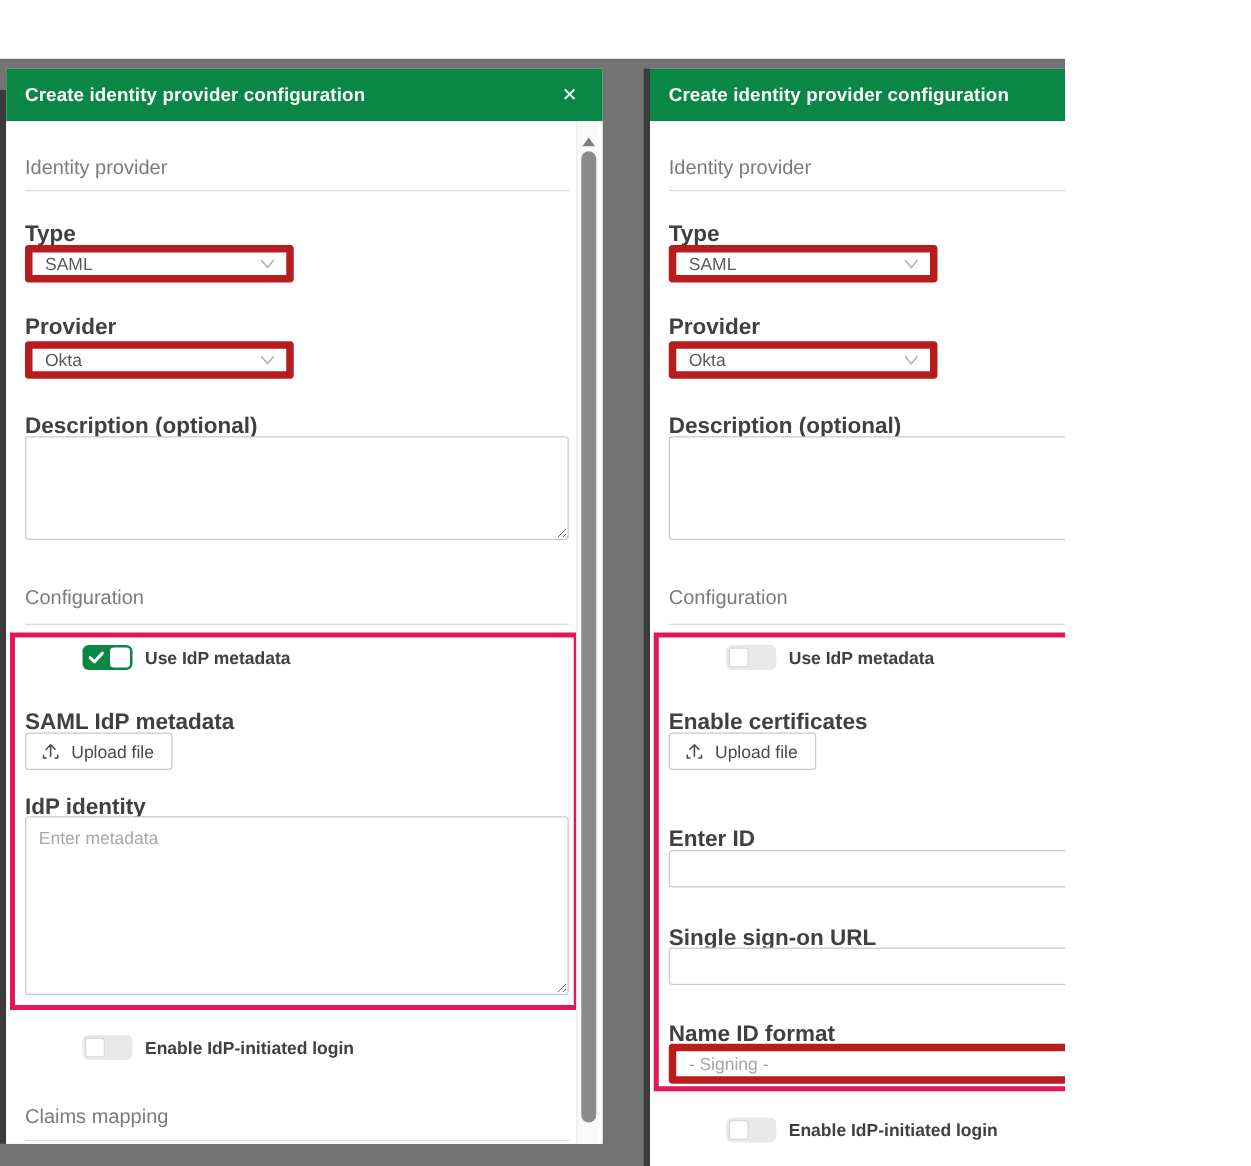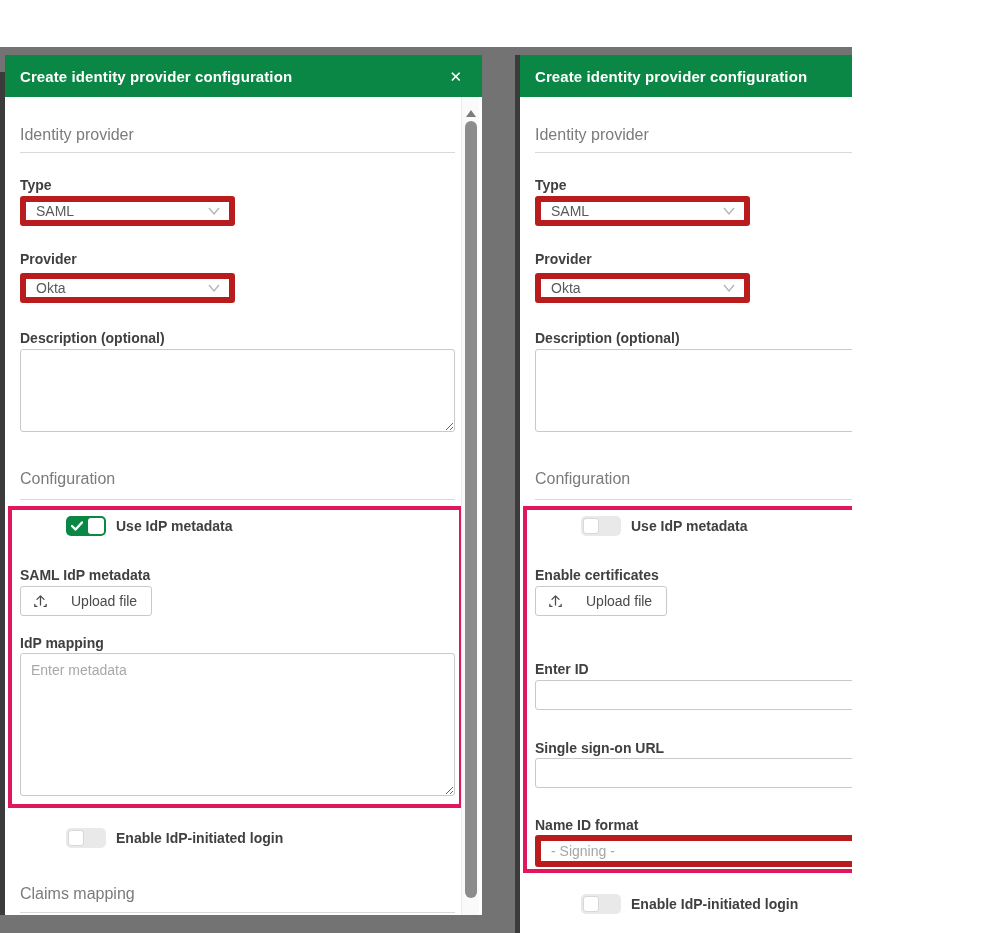--- a/index.html
+++ b/index.html
@@ -14,21 +14,21 @@
     display:flex; align-items:center; justify-content:space-between;
     padding:0 20px 0 15px; }
   .dlg-title { color:#ffffff; font-size:15px; font-weight:700; letter-spacing:.1px; }
   .close-x { color:#ffffff; font-size:15px; line-height:1; cursor:pointer; font-weight:400; }
 
   .body { position:absolute; left:0; top:42px; right:0; bottom:0; background:#fff; }
 
   .sec-heading { position:absolute; left:15px; font-size:16px; color:#7b7b7b; }
   .sec-line { position:absolute; left:15px; height:1px; background:#d9d9d9; }
 
-  .f-label { position:absolute; left:15px; font-size:14px; font-weight:700; color:#404040; }
+  .f-label { position:absolute; left:15px; font-size:18px; font-weight:700; color:#404040; }
 
   .dd { position:absolute; left:15px; height:30px; background:#fff;
     border:6px solid #b91c1c; border-radius:3px; display:flex; align-items:center;
     padding:0 28px 0 10px; font-size:14px; color:#595959; cursor:pointer; }
   .dd .chev { position:absolute; right:9px; top:50%; margin-top:-5px; }
   .dd.placeholder { color:#a6a6a6; }
 
   .ta { position:absolute; left:15px; border:1px solid #c9c9c9; border-radius:3px;
     background:#fff; resize:both; font-family:"Liberation Sans",sans-serif;
     font-size:14px; color:#595959; padding:8px 10px; outline:none; }
@@ -46,21 +46,21 @@
   .toggle.off { background:#e9e9e9; }
   .toggle .knob { position:absolute; top:2px; width:16px; height:16px;
     background:#ffffff; border-radius:3px; }
   .toggle.on .knob { right:2px; }
   .toggle.off .knob { left:2px; border:1px solid #d8d8d8; }
   .toggle .check { position:absolute; left:5px; top:5px; }
   .toggle-row .t-label { font-size:14px; font-weight:700; color:#404040; }
 
   .upload-btn { position:absolute; left:15px; height:30px; background:#fff;
     border:1px solid #c9c9c9; border-radius:3px; display:flex; align-items:center;
-    gap:22px; padding:0 14px 0 11px; font-size:14px; color:#4a4a4a; cursor:pointer; }
+    gap:8px; padding:0 14px 0 11px; font-size:14px; color:#4a4a4a; cursor:pointer; }
 
   .sb-track { position:absolute; top:0; bottom:0; width:18px; background:#fafafa;
     border-left:1px solid #ececec; }
   .sb-up { position:absolute; left:4px; width:0; height:0;
     border-left:5px solid transparent; border-right:5px solid transparent;
     border-bottom:7px solid #7d7d7d; cursor:pointer; }
   .sb-thumb { position:absolute; left:3px; width:12px; background:#8c8c8c;
     border-radius:7px; cursor:pointer; }
 </style>
 </head>
@@ -119,21 +119,21 @@
       <div class="upload-btn" style="top:489px;">
         <svg width="17" height="17" viewBox="0 0 24 24" fill="none" stroke="#4a4a4a" stroke-width="1.8" stroke-linecap="round" stroke-linejoin="round">
             <path d="M12 17 V5"></path>
             <path d="M7 9 L12 4 L17 9"></path>
             <path d="M4 16 v3 h3"></path>
             <path d="M20 16 v3 h-3"></path>
           </svg>
         <span>Upload file</span>
       </div>
 
-      <div class="f-label" style="top:538px;">IdP mapping</div>
+      <div class="f-label" style="top:538px;">IdP identity</div>
       <textarea class="ta" style="top: 556px; width: 435px; height: 143px;" placeholder="Enter metadata"></textarea>
 
       <div class="toggle-row" style="top:731px;">
         <div class="toggle off">
           <span class="knob"></span>
         </div>
         <span class="t-label">Enable IdP-initiated login</span>
       </div>
 
       <div class="sec-heading" style="top:788px;">Claims mapping</div>

